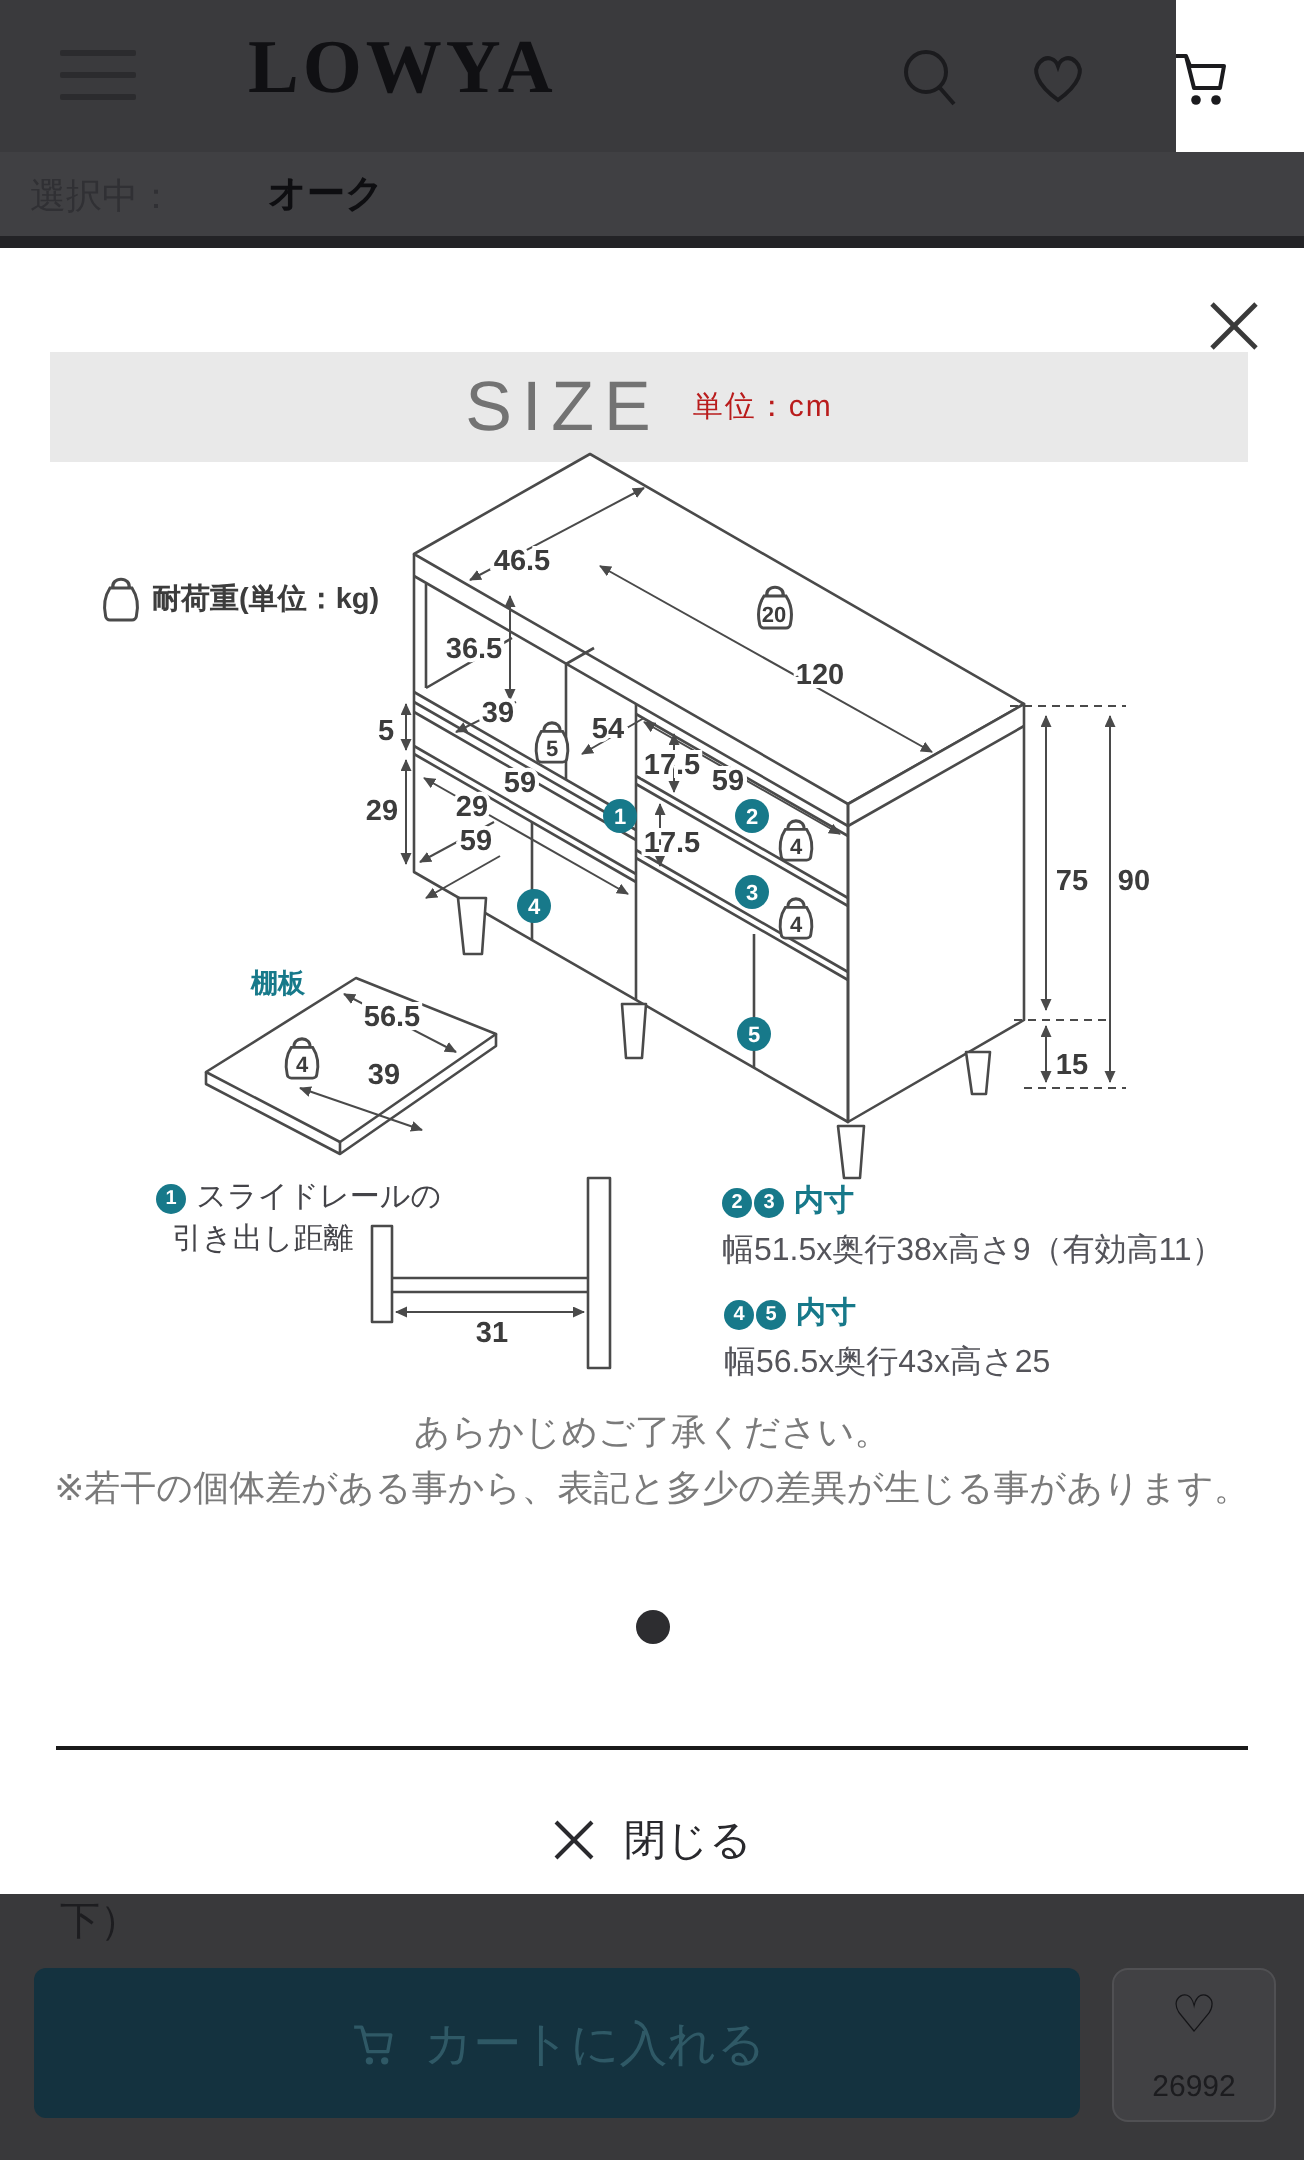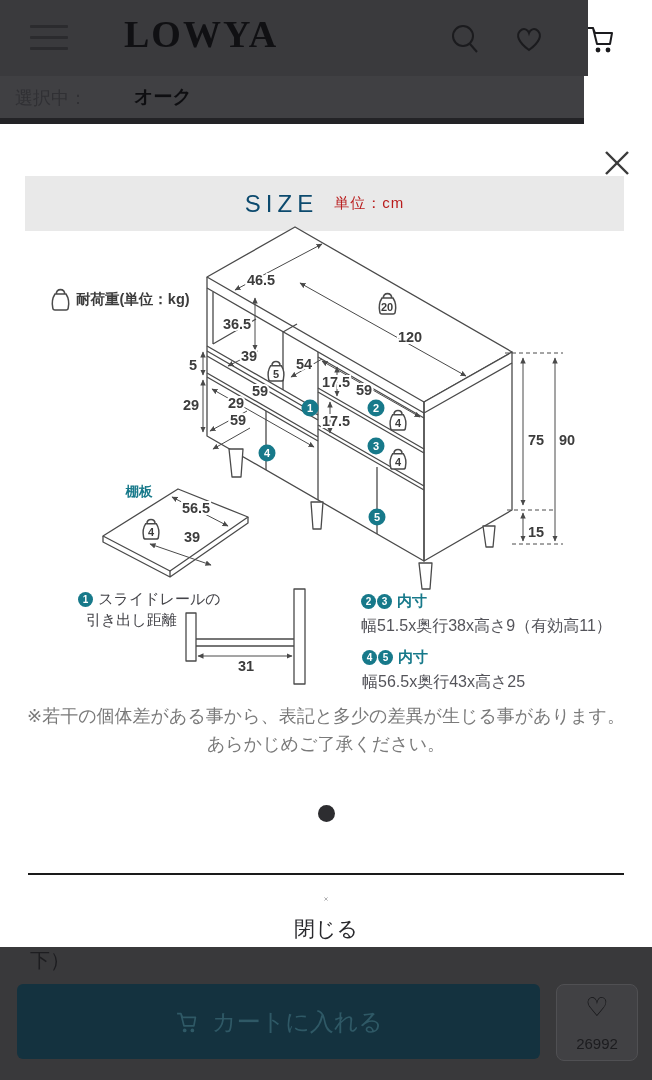--- a/index.html
+++ b/index.html
@@ -5,42 +5,42 @@
   html,body{margin:0;padding:0;background:#222;}
   .page{position:relative;width:652px;height:1080px;margin:0 auto;overflow:hidden;
         font-family:"Liberation Sans","DejaVu Sans",sans-serif;background:#fff;}
   
   .hdr{position:absolute;left:0;top:0;width:588px;height:76px;background:#3a3a3d;}
   .burger{position:absolute;left:30px;top:25px;width:38px;height:26px;cursor:pointer;}
   .burger span{display:block;height:3px;background:#2b2b2e;margin-bottom:8px;border-radius:1px;}
   .brand{position:absolute;left:124px;top:12px;font-family:"Liberation Serif","DejaVu Serif",serif;
          font-size:38px;font-weight:bold;letter-spacing:2px;color:#101013;}
   .hicon{position:absolute;top:22px;width:34px;height:34px;color:#1b1b1e;}
-  .sel{position:absolute;left:0;top:76px;width:584px;height:42px;background:#404043;
+  .sel{position:absolute;left:0;top:76px;width:652px;height:42px;background:#404043;
        border-bottom:6px solid #232326;}
   .sel-label{position:absolute;left:15px;top:10px;font-size:18px;color:#303034;}
   .sel-value{position:absolute;left:134px;top:8px;font-size:19px;font-weight:bold;color:#0e0e11;}
   
   .modal{position:absolute;left:0;top:124px;width:652px;height:823px;background:#ffffff;}
   .xbtn{position:absolute;left:602px;top:24px;width:30px;height:30px;cursor:pointer;}
   .banner{position:absolute;left:25px;top:52px;width:599px;height:55px;background:#e9e9e9;
           display:flex;align-items:center;justify-content:center;gap:16px;}
-  .banner .t{font-size:24px;letter-spacing:5px;color:#0c4a6e;}
+  .banner .t{font-size:35px;letter-spacing:5px;color:#737373;}
   .banner .u{font-size:15px;color:#b91c1c;letter-spacing:1px;}
   .legend{position:absolute;font-size:15px;color:#444449;line-height:21px;}
   .lmark{display:inline-block;width:15px;height:15px;border-radius:50%;background:#17798a;color:#fff;
          font-size:10px;font-weight:bold;text-align:center;line-height:15px;vertical-align:1px;margin-right:1px;}
   .lteal{color:#17798a;font-weight:bold;margin-left:4px;}
   .ltext{margin-top:4px;color:#54545a;font-size:16px;}
   .note{position:absolute;left:0;top:578px;width:652px;text-align:center;
         font-size:18px;line-height:28px;color:#7a7a7a;}
   .dot{position:absolute;left:318px;top:681px;width:17px;height:17px;border-radius:50%;background:#2d2d30;cursor:pointer;}
   .rule{position:absolute;left:28px;top:749px;width:596px;height:2px;background:#1a1a1a;}
   .closerow{position:absolute;left:0;top:773px;width:652px;height:46px;display:flex;
-            align-items:center;justify-content:center;gap:14px;cursor:pointer;flex-direction:column;}
+            align-items:center;justify-content:center;gap:14px;cursor:pointer;}
   .closerow .lbl{font-size:21px;color:#29292d;}
   
   .ftr{position:absolute;left:0;top:947px;width:652px;height:133px;background:#39393b;}
   .partial{position:absolute;left:30px;top:0px;font-size:20px;color:#1d1d20;}
   .cartbtn{position:absolute;left:17px;top:37px;width:523px;height:75px;border-radius:6px;
            background:#14323f;display:flex;align-items:center;justify-content:center;gap:12px;cursor:pointer;}
   .cartbtn .clbl{font-size:24px;font-weight:normal;color:#2f5966;text-align:center;}
   .favbox{position:absolute;left:556px;top:37px;width:80px;height:75px;border-radius:8px;
           background:#414144;border:1px solid #505053;display:flex;flex-direction:column;
           align-items:center;justify-content:center;cursor:pointer;}
@@ -240,22 +240,22 @@
     <div class="legend" style="left:361px;top:466px;">
       <span class="lmark">2</span><span class="lmark">3</span><span class="lteal">内寸</span>
       <div class="ltext">幅51.5x奥行38x高さ9（有効高11）</div>
     </div>
     <div class="legend" style="left:362px;top:522px;">
       <span class="lmark">4</span><span class="lmark">5</span><span class="lteal">内寸</span>
       <div class="ltext">幅56.5x奥行43x高さ25</div>
     </div>
 
     <div class="note">
+      <div>あらかじめご了承ください。</div>
       <div>※若干の個体差がある事から、表記と多少の差異が生じる事があります。</div>
-      <div>あらかじめご了承ください。</div>
     </div>
 
     <div class="dot"></div>
     <div class="rule"></div>
 
     <div class="closerow">
       <svg width="22" height="22" viewBox="0 0 22 22">
         <line x1="2" y1="2" x2="20" y2="20" stroke="#2a2a2e" stroke-width="2"></line>
         <line x1="20" y1="2" x2="2" y2="20" stroke="#2a2a2e" stroke-width="2"></line>
       </svg>

